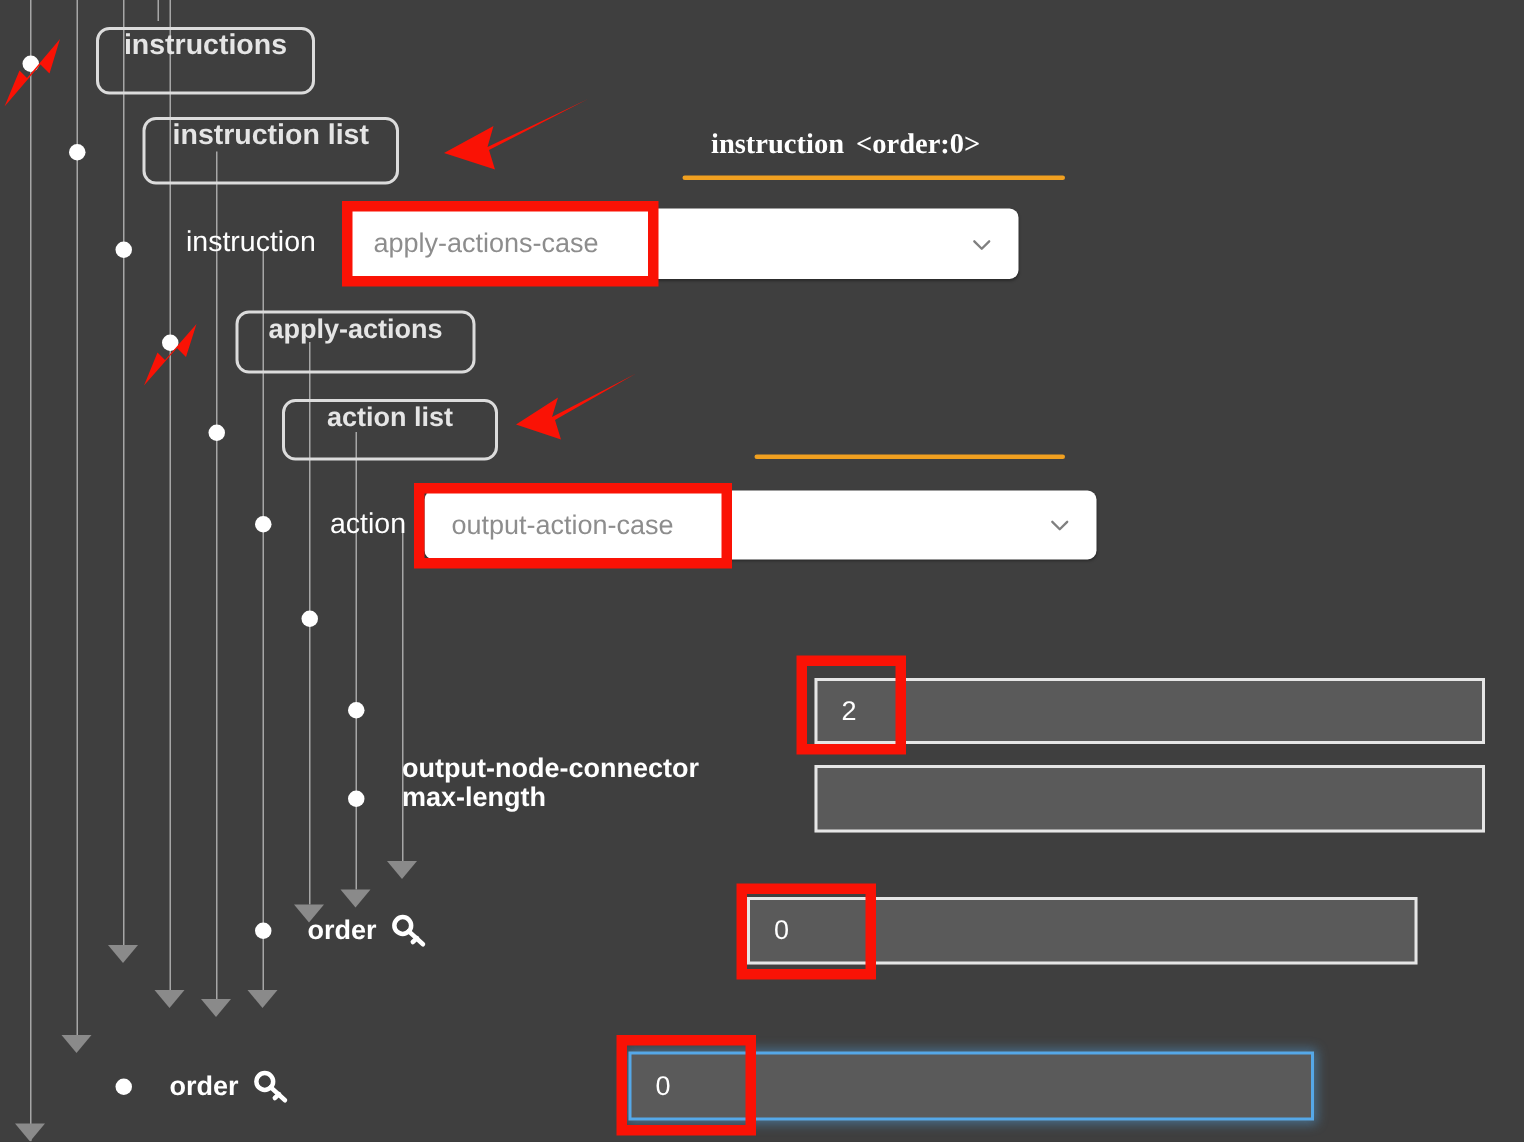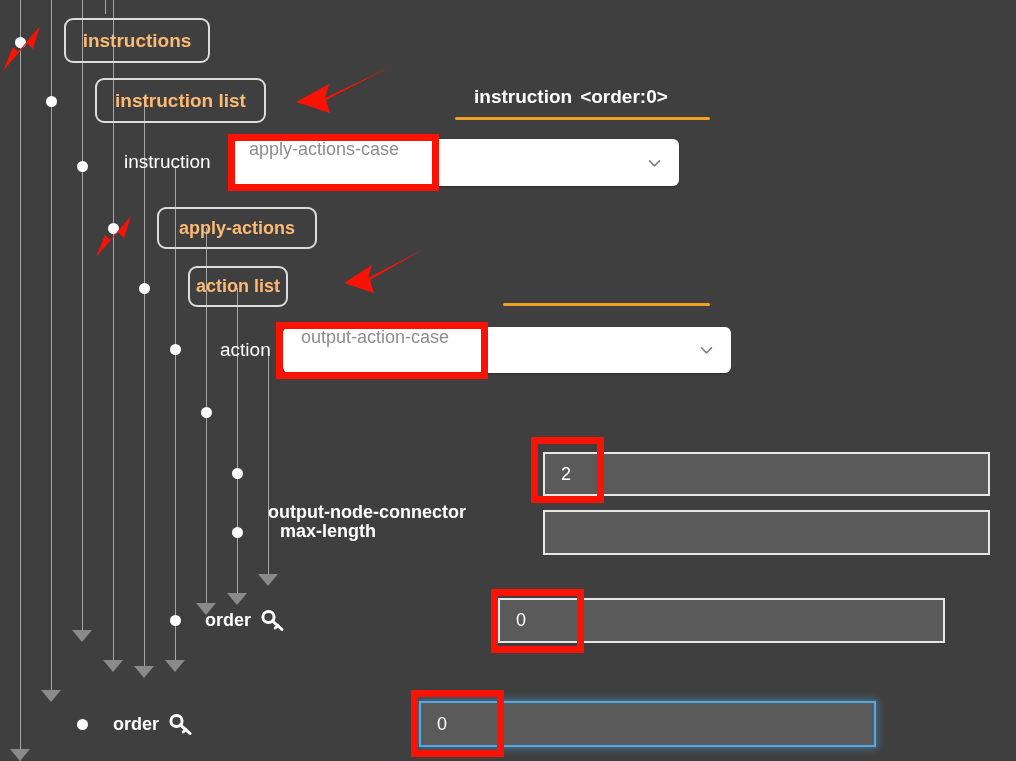--- a/index.html
+++ b/index.html
@@ -39,37 +39,37 @@
     border-right: 10px solid transparent;
     border-top: 12px solid #8a8a8a;
     transform: translateX(-10px);
   }
 
   
   .chip {
     position: absolute;
     border: 2px solid #dcdcdc;
     border-radius: 9px;
-    color: #fdba74;
+    color: #e5e5e5;
     font-weight: bold;
     display: flex;
-    align-items: center;
     justify-content: center;
     box-sizing: border-box;
     background: transparent;
     white-space: nowrap;
   }
 
   
   .sect {
     position: absolute;
     color: #ffffff;
     font-weight: bold;
     font-size: 19px;
     white-space: nowrap;
+    font-family: Liberation Serif, serif;
   }
   .sect .ord { margin-left: 8px; }
   .sect-rule {
     position: absolute;
     height: 3px;
     background: #f0a020;
     border-radius: 2px;
   }
 
   
@@ -86,21 +86,21 @@
   .flabel.light { font-weight: normal; }
   .keyicon { display: inline-block; width: 26px; height: 24px; }
 
   
   .wsel {
     position: absolute;
     background: #ffffff;
     border-radius: 6px;
     box-sizing: border-box;
     display: flex;
-    align-items: flex-start;
+    align-items: center;
     color: #8d8d8d;
     font-size: 18px;
     padding-left: 18px;
     box-shadow: 0 1px 2px rgba(0,0,0,0.35);
   }
   .wsel .chev {
     position: absolute;
     right: 16px;
     top: 50%;
     transform: translateY(-50%);
@@ -179,21 +179,21 @@
   </div>
 
   <div class="chip" style="left:95px;  top:78px;  width:171px; height:45px; font-size:19px;">
     <span>instruction list</span>
   </div>
 
   <div class="chip" style="left:157px; top:207px; width:160px; height:42px; font-size:18px;">
     <span>apply-actions</span>
   </div>
 
-  <div class="chip" style="left:188px; top:266px; width:100px; height:41px; font-size:18px;">
+  <div class="chip" style="left:188px; top:266px; width:144px; height:41px; font-size:18px;">
     <span>action list</span>
   </div>
 
 
   <div class="sect" style="left:474px; top:86px;">
     <span>instruction</span><span class="ord">&lt;order:0&gt;</span>
   </div>
   <div class="sect-rule" style="left:455px; top:117px; width:255px;"></div>
 
   <div class="sect-rule" style="left:503px; top:303px; width:207px;"></div>
@@ -218,21 +218,21 @@
     </svg>
   </div>
 
   <div class="flabel" style="left:268px; top:462px;margin-top:40px;">
     <span>output-node-connector</span>
   </div>
   <div class="dinput" style="left:543px; top:452px; width:447px; height:44px;">
     <span>2</span>
   </div>
 
-  <div class="flabel" style="left:280px; top:521px;">
+  <div class="flabel" style="left:268px; top:521px;">
     <span>max-length</span>
   </div>
   <div class="dinput" style="left:543px; top:510px; width:447px; height:45px;">
     <span></span>
   </div>
 
   <div class="flabel" style="left:205px; top:608px;">
     <span>order</span>
     <svg class="keyicon" viewBox="0 0 26 24">
       <circle cx="8.5" cy="9" r="5.6" fill="none" stroke="#ffffff" stroke-width="3"></circle>

